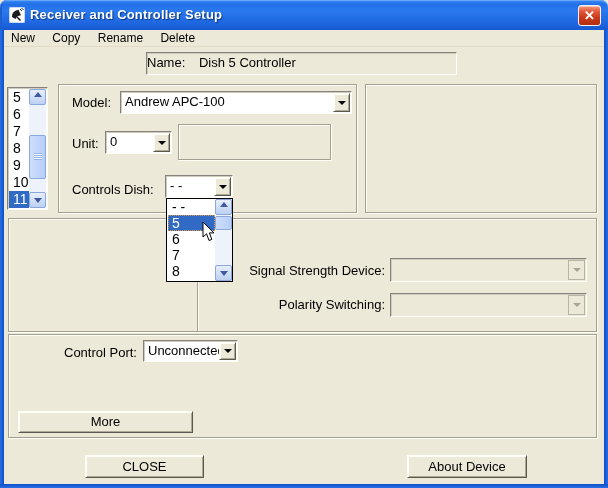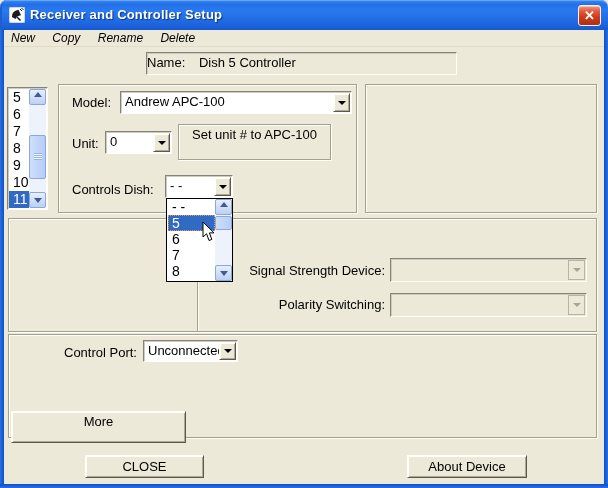--- a/index.html
+++ b/index.html
@@ -30,21 +30,21 @@
     cursor:default;
   }
   
   .frame { position:absolute; background:linear-gradient(90deg,#2a6fe4,#0c50c8); z-index:40; }
   #frame-l { left:0; top:30px; width:4px; height:454px; }
   #frame-r { right:0; top:30px; width:4px; height:454px; background:linear-gradient(90deg,#0c50c8,#2a6fe4); }
   #frame-b { left:0; bottom:0; width:608px; height:4px; background:linear-gradient(180deg,#0c50c8,#2a6fe4); }
   
   #menubar {
     position:absolute; left:4px; top:30px; width:600px; height:17px;
-    background:#ece9d8; border-bottom:1px solid #e0dcc8; font-size:12px;font-style:italic;
+    background:#ece9d8; border-bottom:1px solid #e0dcc8; font-size:12px;
   }
   .menu-item { display:inline-block; padding:1px 7px 0 7px; color:#000; }
   
   .label { position:absolute; font-size:13px; color:#000; white-space:nowrap; }
   .sunken {
     border:1px solid; border-color:#84827a #fffef8 #fffef8 #84827a;
     box-shadow:inset 1px 1px 0 #cfccbd;
   }
   .etched {
     position:absolute;
@@ -173,21 +173,20 @@
 
   <span class="label" style="left:72px; top:136px;">Unit:</span>
   <div class="combo sunken" style="left:105px; top:131px; width:67px; height:23px;">
     <span class="val">0</span>
     <div class="drop-btn">
         <div class="tri-down"></div>
       </div>
   </div>
 
   <div id="unit-info" class="etched">
-    <div>Set unit # to APC-100</div>
   </div>
 
   <span class="label" style="left:72px; top:182px;">Controls Dish:</span>
   <div class="combo sunken" style="left:165px; top:175px; width:68px; height:23px;">
     <span class="val">- -</span>
     <div class="drop-btn">
         <div class="tri-down"></div>
       </div>
   </div>
 
@@ -215,21 +214,21 @@
   <div class="etched" style="left:8px; top:334px; width:589px; height:104px;"></div>
 
   <span class="label" style="left:64px; top:345px;">Control Port:</span>
   <div class="combo sunken" style="left:143px; top:340px; width:95px; height:22px;">
     <span class="val">Unconnected</span>
     <div class="drop-btn">
         <div class="tri-down"></div>
       </div>
   </div>
 
-  <div class="btn" style="left:11px; top:411px; width:175px; height:32px; line-height:20px;">More</div>
+  <div class="btn" style="left:18px; top:411px; width:175px; height:22px; line-height:20px;">More</div>
 
   <div class="btn" style="left:407px; top:455px; width:120px; height:23px; line-height:21px;">About Device</div>
   <div class="btn" style="left:85px; top:455px; width:119px; height:23px; line-height:21px;">CLOSE</div>
 
   <div id="dd-list">
     <div class="dd-item" style="top:0;">- -</div>
     <div class="dd-item sel" style="top:16px;">5</div>
     <div class="dd-item" style="top:32px;">6</div>
     <div class="dd-item" style="top:48px;">7</div>
     <div class="dd-item" style="top:64px;">8</div>

